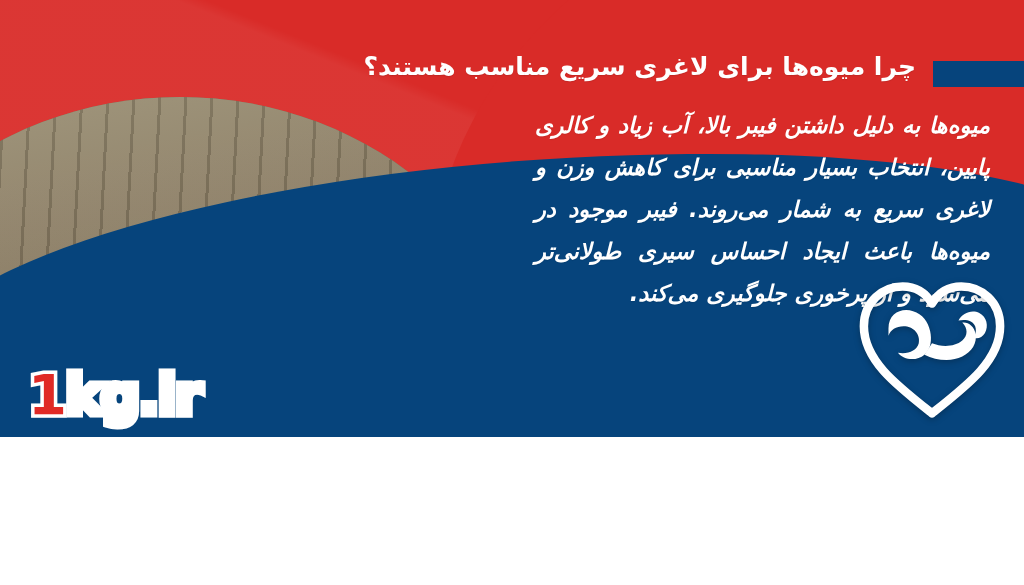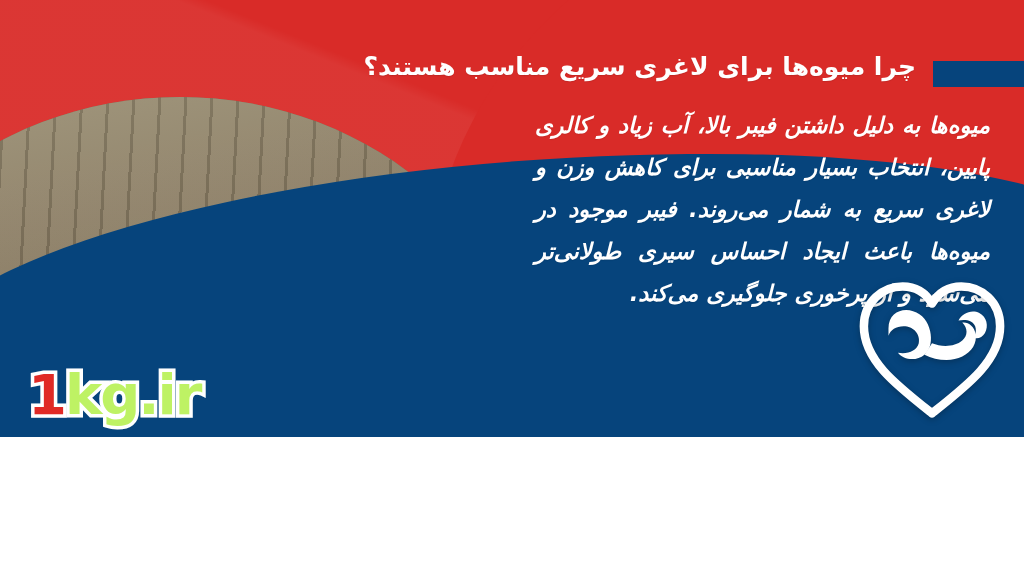--- a/index.html
+++ b/index.html
@@ -169,21 +169,21 @@
     font-weight: bold;
     letter-spacing: -2px;
     line-height: 1;
     white-space: nowrap;
   }
   .logo span {
     -webkit-text-stroke: 7px #ffffff;
     paint-order: stroke fill;
   }
   .logo .one { color: #e02a26; }
-  .logo .rest { color: #bef264; }
+  .logo .rest { color: #ffffff; }
 
   
   .heart-icon {
     position: absolute;
     right: 16px;
     bottom: 18px;
     width: 152px;
     height: 140px;
     z-index: 8;
     filter: drop-shadow(0 2px 3px rgba(0,0,0,0.25));

